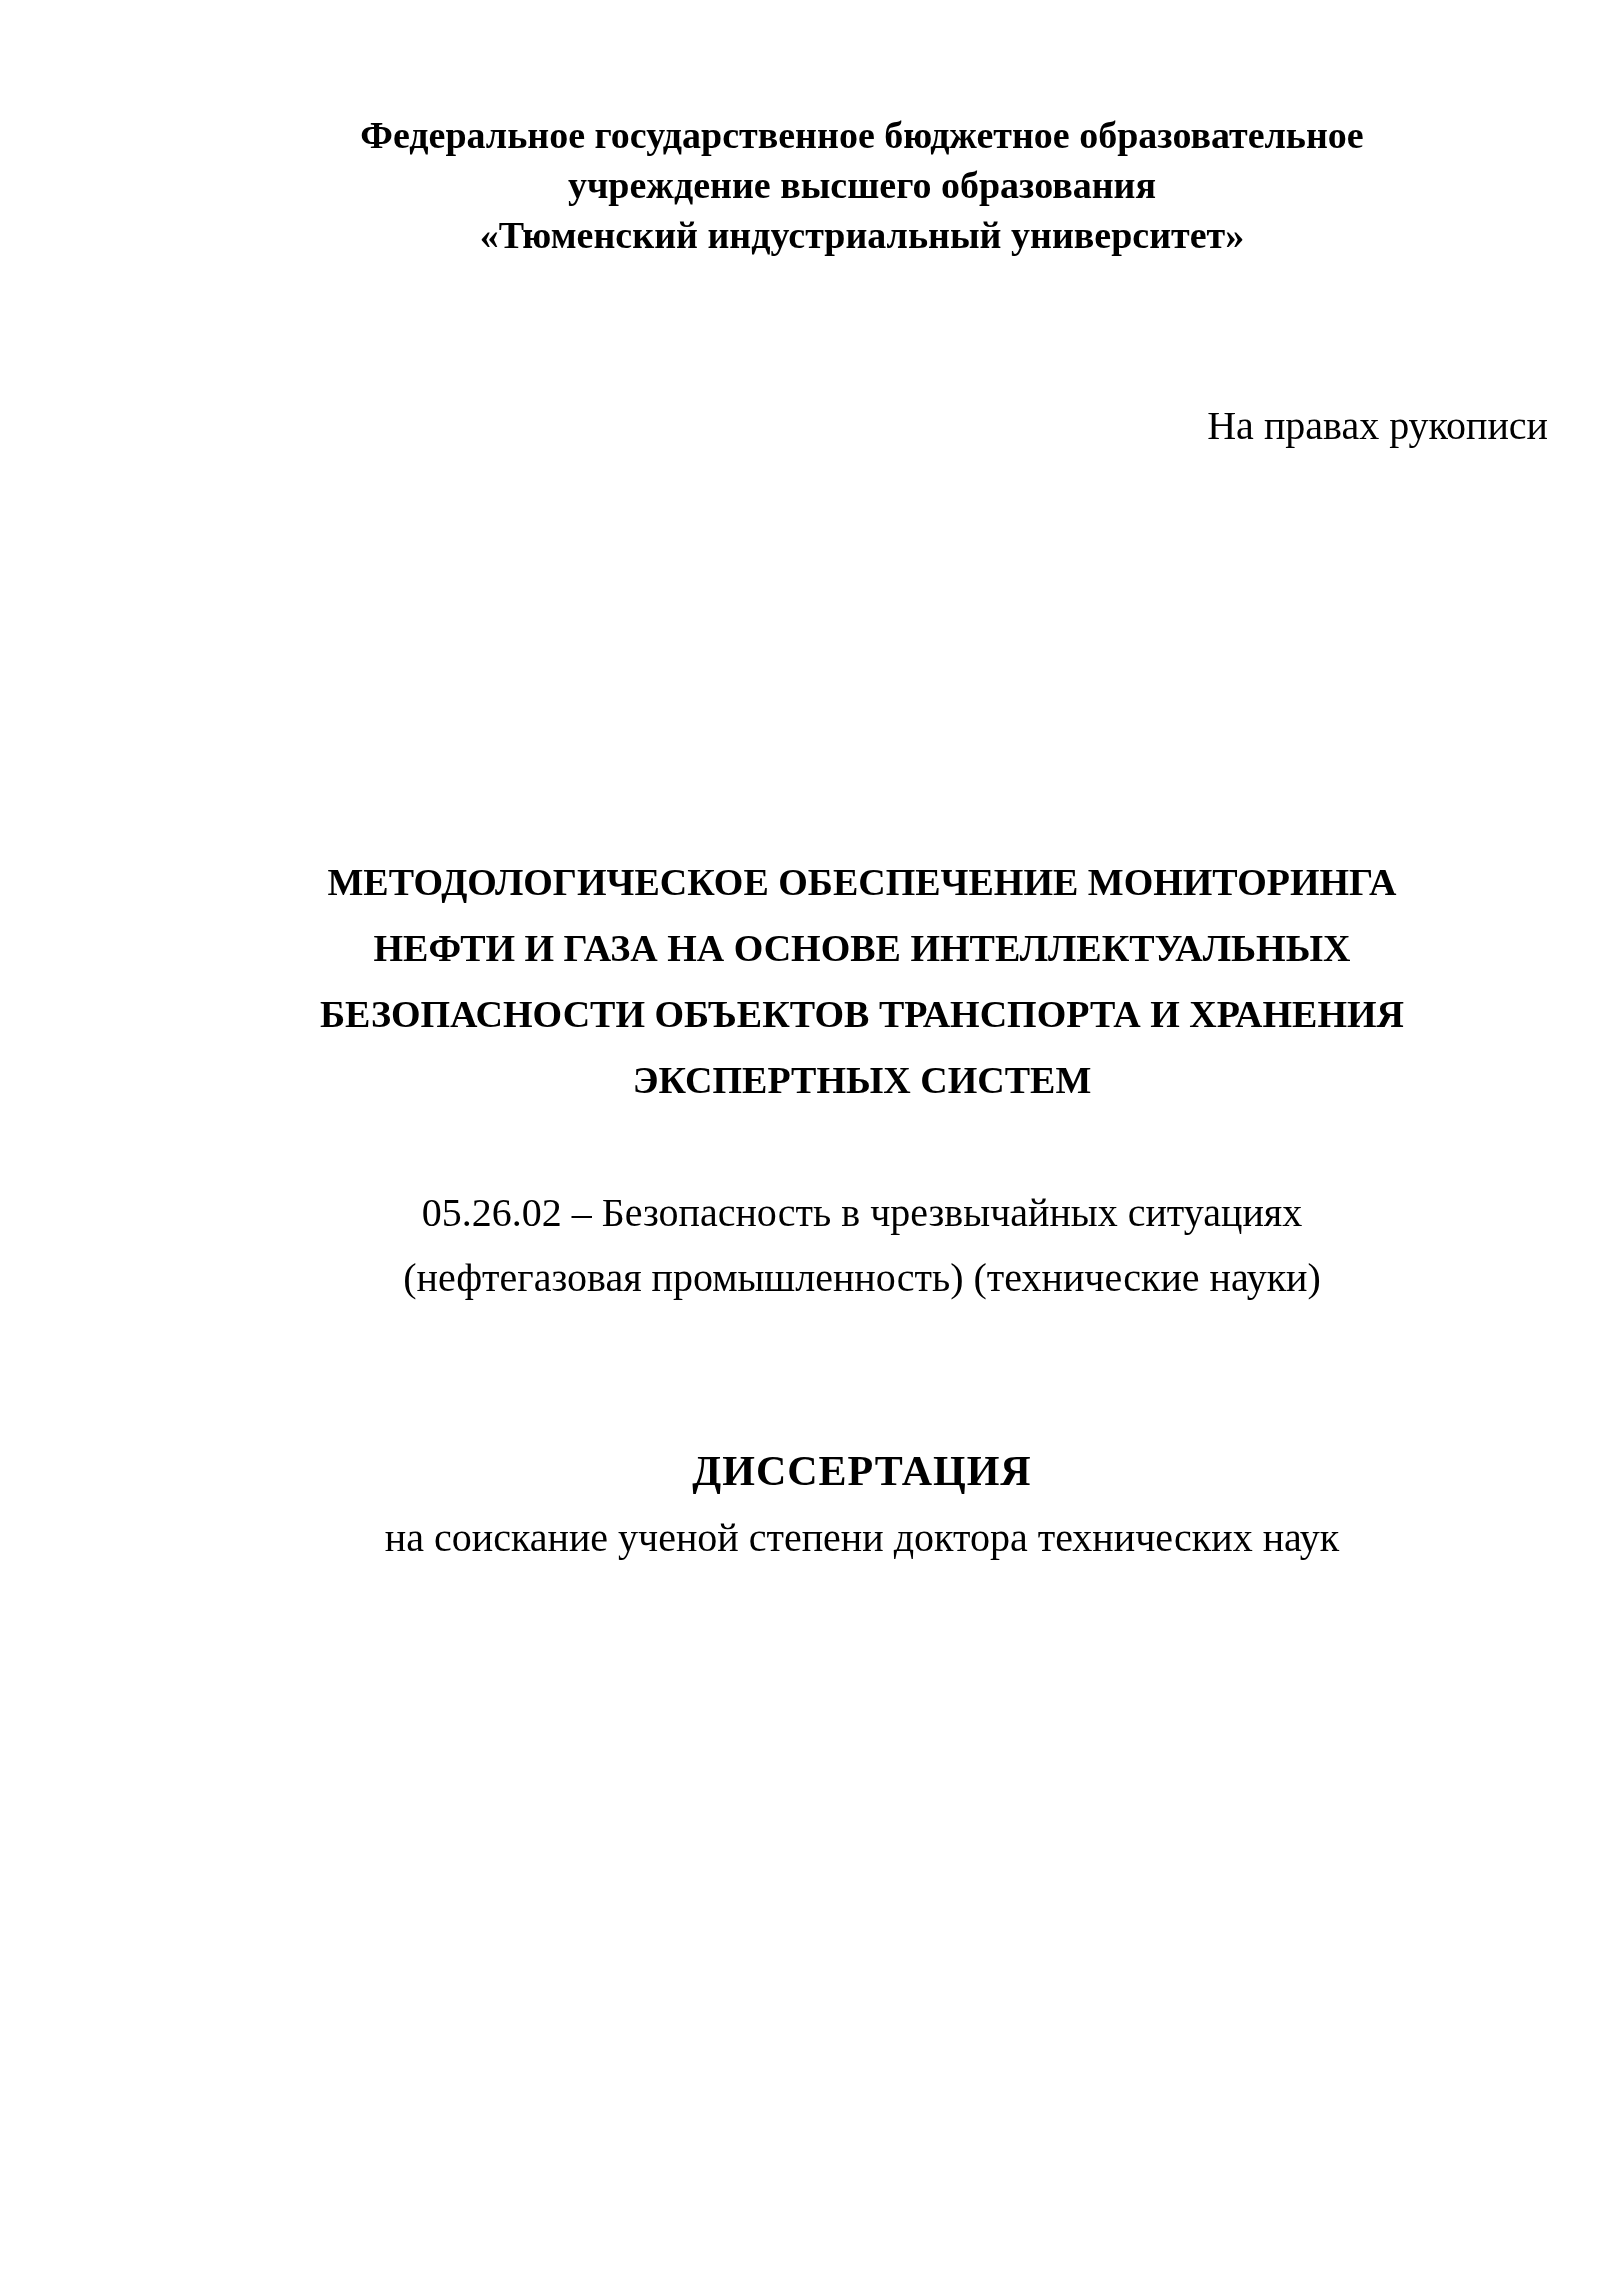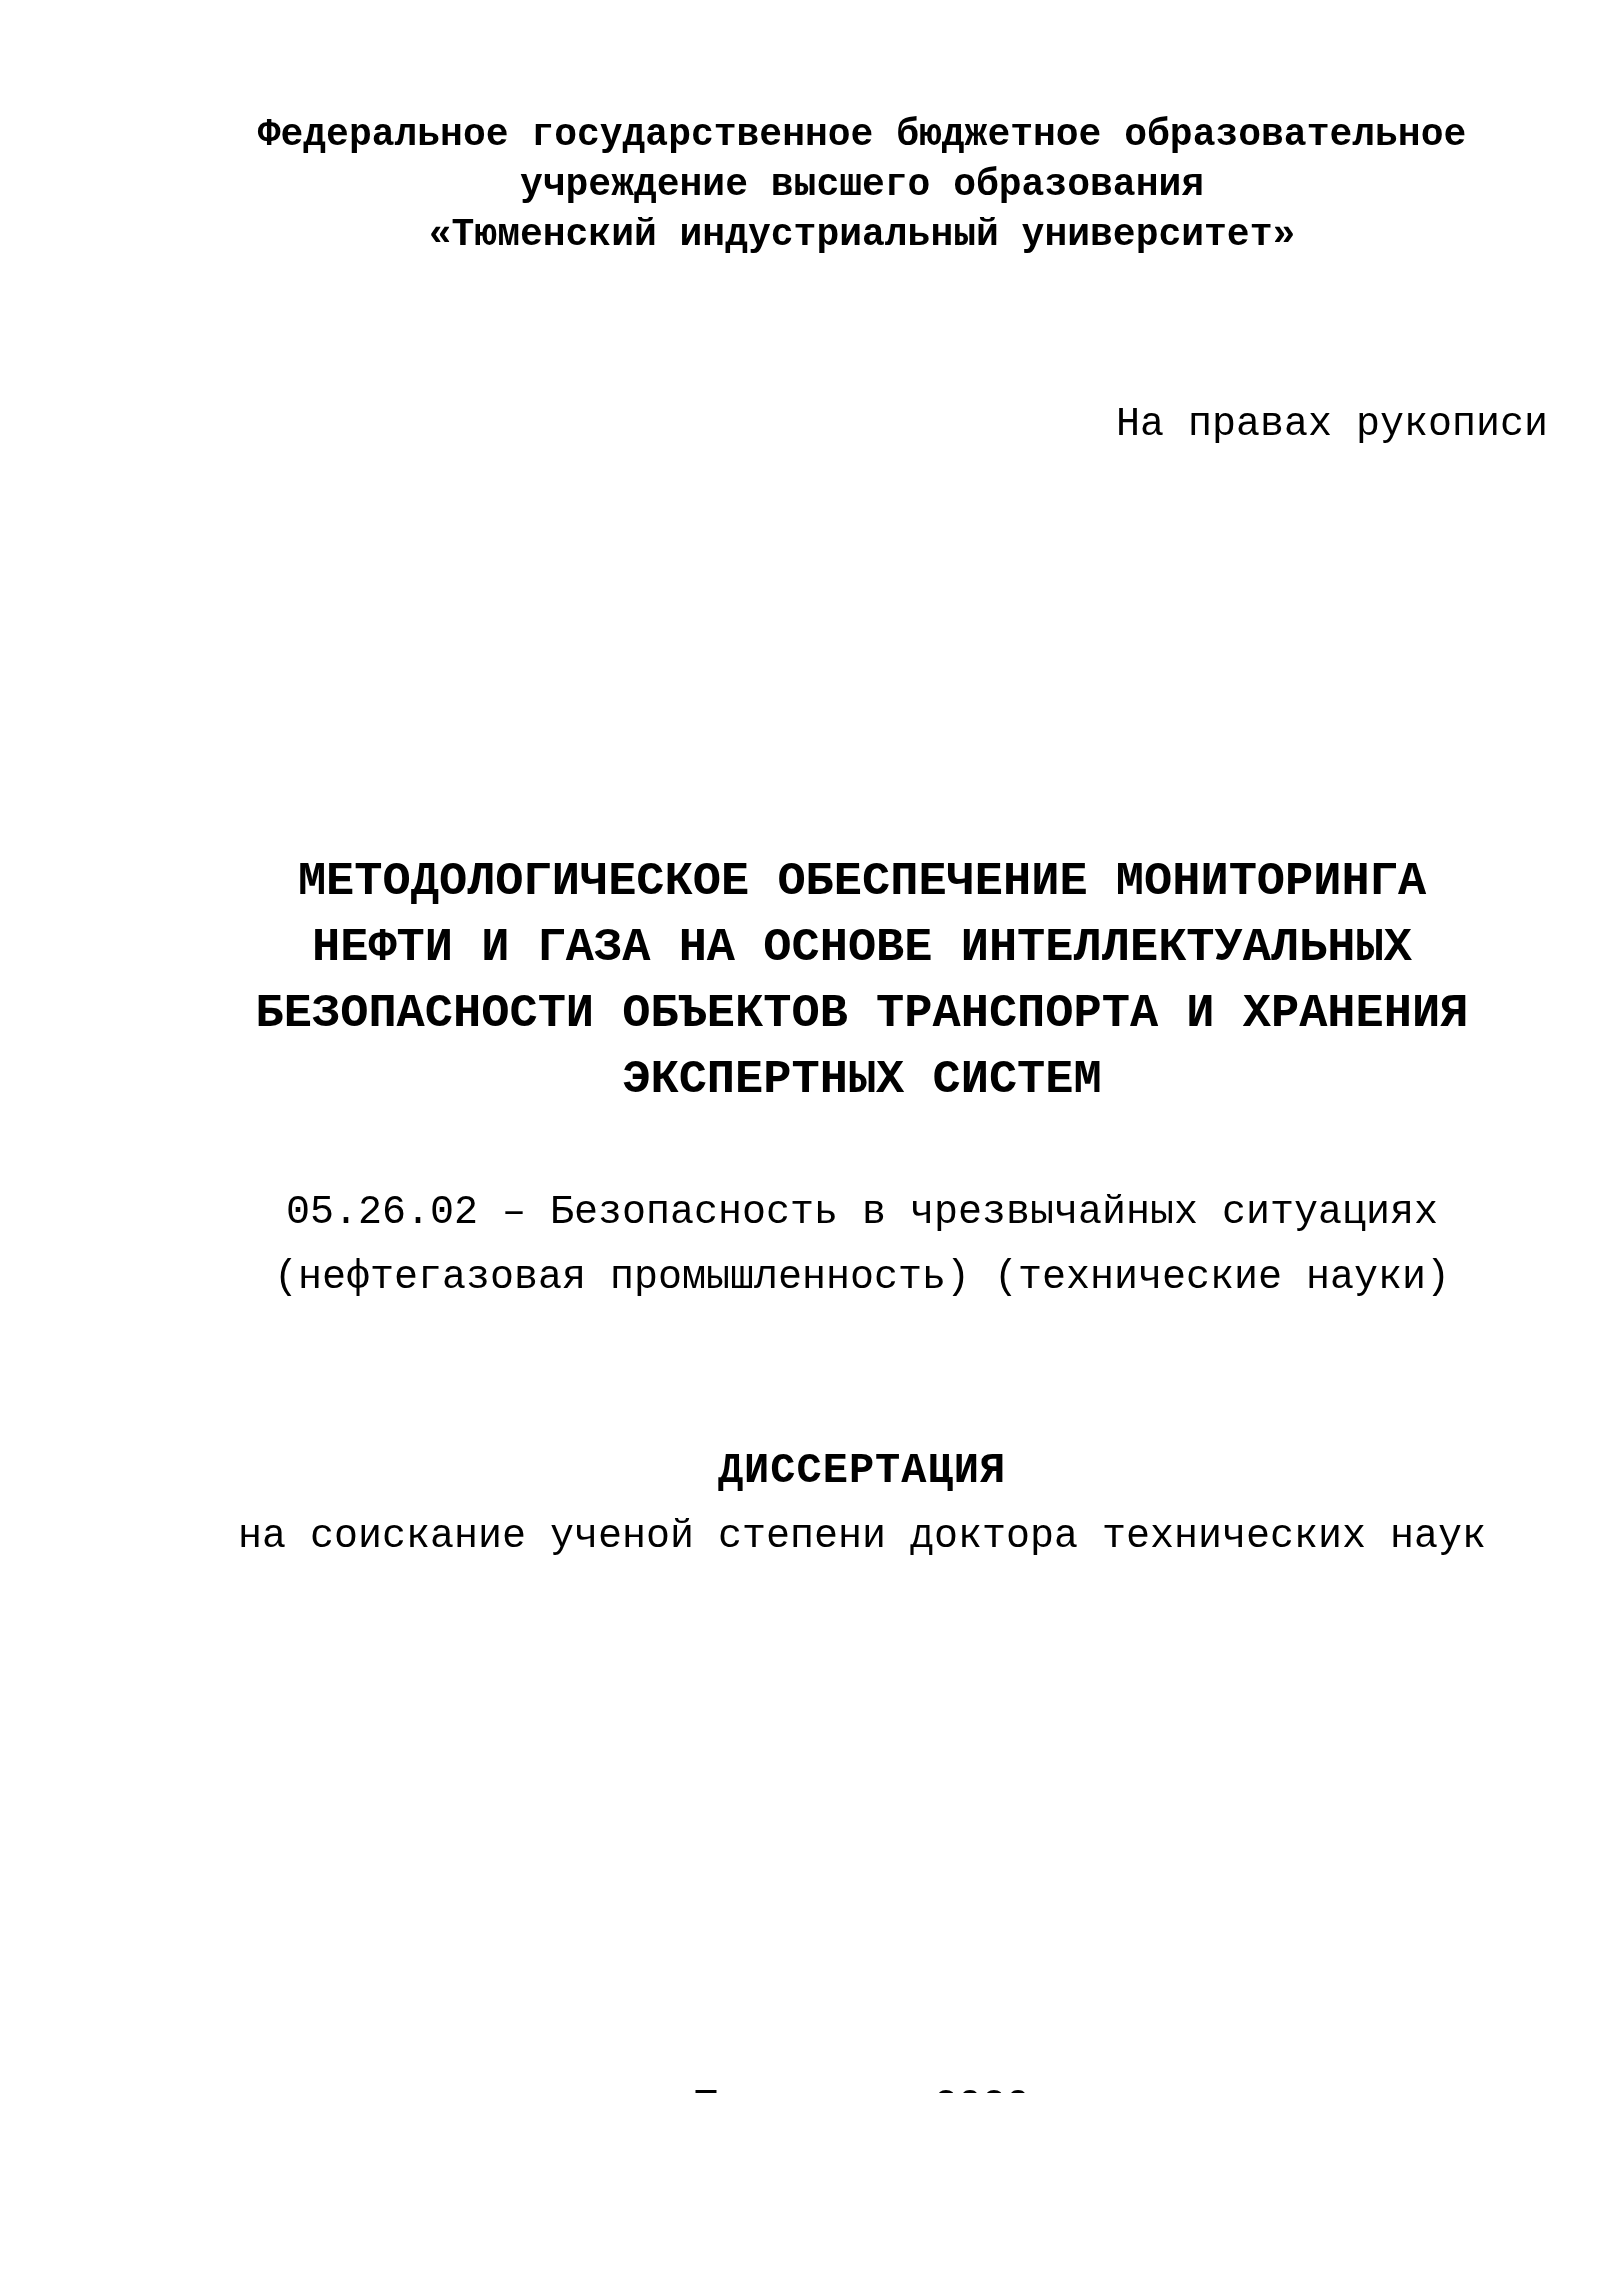--- a/index.html
+++ b/index.html
@@ -14,21 +14,20 @@
     font-family: "Liberation Serif", "DejaVu Serif", serif;
     color: #000000;
   }
   .page {
     position: absolute;
     left: 0; top: 0;
     width: 1621px;
     height: 2093px;
     background: #ffffff;
     overflow: hidden;
-    font-family: Liberation Mono, monospace;
   }
   .centered {
     position: absolute;
     left: 196px;
     right: 93px;
     text-align: center;
   }
   .institution {
     top: 110px;
     font-weight: bold;
@@ -43,21 +42,21 @@
     text-align: right;
   }
   .author {
     top: 657px;
     font-size: 40px;
     letter-spacing: 1px;
   }
   .title {
     top: 849px;
     font-weight: bold;
-    font-size: 47px;
+    font-size: 38px;
     line-height: 66px;
   }
   .specialty {
     top: 1180px;
     font-size: 40px;
     line-height: 65px;
   }
   .doc-type {
     top: 1447px;
     font-weight: bold;

